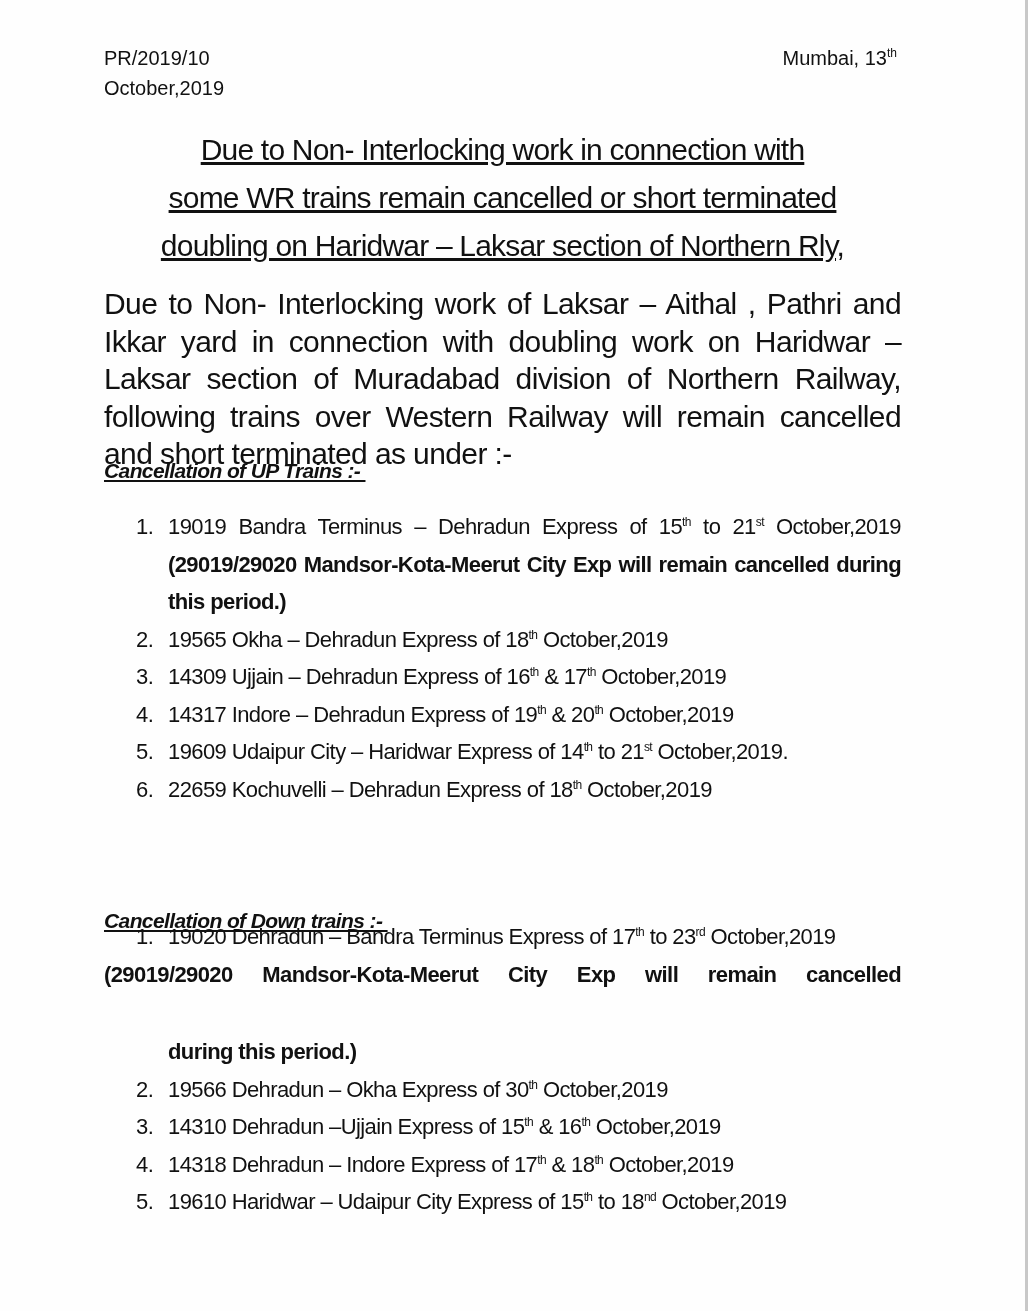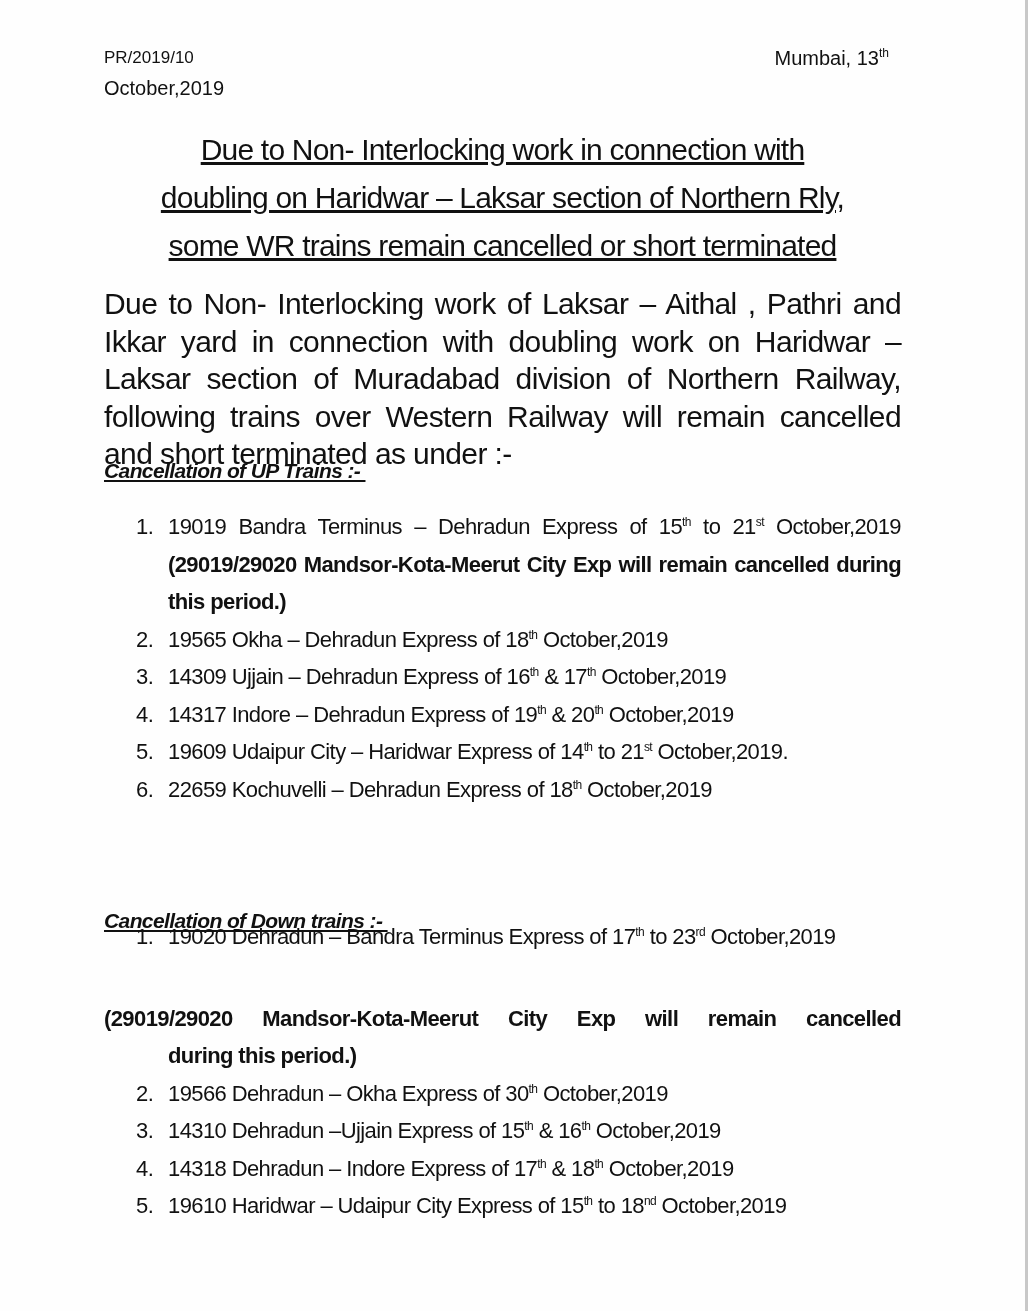--- a/index.html
+++ b/index.html
@@ -2,51 +2,51 @@
 <html><head>
 <meta charset="utf-8">
 <style>
   html, body { margin: 0; padding: 0; }
   body {
     width: 1028px; height: 1311px; background: #fefefe; position: relative; overflow: hidden;
     font-family: "Liberation Sans", sans-serif; color: #111;
   }
   .edge { position: absolute; top: 0; right: 0; width: 3px; height: 1311px; background: #c8c8c8; }
   .page { position: absolute; left: 104px; top: 0; width: 797px; }
-  .ref { position: absolute; top: 44px; left: 0; font-size: 17px; line-height: 28px; }
+  .ref { position: absolute; top: 44px; left: 0; font-size: 20px; line-height: 28px; }
   .ref2 { position: absolute; top: 74px; left: 0; font-size: 20px; line-height: 28px; }
-  .place { position: absolute; top: 44px; right: 12px; font-size: 20px; line-height: 28px; text-align: right; }
+  .place { position: absolute; top: 44px; right: 4px; font-size: 20px; line-height: 28px; text-align: right; }
   sup { font-size: 12px; vertical-align: 8px; line-height: 0; }
   .title { position: absolute; top: 126px; left: 0; width: 797px; text-align: center; font-weight: normal; font-size: 30px; line-height: 48px; text-decoration: underline; letter-spacing: -0.8px; }
   .title div { white-space: nowrap; }
   .para { position: absolute; top: 285px; left: 0; width: 797px; font-size: 30px; line-height: 37.5px; text-align: justify; text-align-last: left; letter-spacing: -0.6px; }
   .heading { position: absolute; left: 0; font-weight: bold; font-size: 21px; line-height: 28px; text-decoration: underline; letter-spacing: -0.6px; white-space: pre; font-style: italic; }
   .list { position: absolute; left: 0; width: 797px; font-size: 22px; line-height: 37.5px; letter-spacing: -0.6px; }
   .item { position: relative; padding-left: 64px; }
   .num { position: absolute; left: 32px; top: 0; }
   .just { text-align: justify; text-align-last: left; }
   .bold { font-weight: bold; }
   .note { font-weight: bold; text-align: justify; text-align-last: left; }
-  .note .hang { padding-left: 64px; display: block; }
+  .note .hang { padding-left: 64px; display: block; margin-top: 40px; }
 </style>
 </head>
 <body>
 
 <div class="edge"></div>
 
 <div class="page">
 
   <div class="ref"><span>PR/2019/10</span></div>
   <div class="ref2"><span>October,2019</span></div>
   <div class="place"><span>Mumbai, 13</span><sup>th</sup></div>
 
   <div class="title">
     <div>Due to Non- Interlocking work in connection with </div>
+    <div>some WR trains remain cancelled or short terminated</div>
     <div>doubling on Haridwar – Laksar section of Northern Rly, </div>
-    <div>some WR trains remain cancelled or short terminated</div>
   </div>
 
   <div class="para">Due to Non- Interlocking work of Laksar – Aithal , Pathri and Ikkar yard in connection with doubling work on Haridwar – Laksar section of Muradabad division of Northern Railway, following trains over Western Railway will remain cancelled and short terminated as under :-</div>
 
   <div class="heading" style="top:457px">Cancellation of UP Trains :- </div>
 
   <div class="list" style="top:508px">
     <div class="item just">
       <span class="num">1.</span>
       <span>19019 Bandra Terminus – Dehradun Express of 15</span><sup>th</sup><span> to 21</span><sup>st</sup><span> October,2019 </span><span class="bold">(29019/29020 Mandsor-Kota-Meerut City Exp will remain cancelled during this period.)</span>
@@ -74,21 +74,21 @@
   </div>
 
   <div class="heading" style="top:907px">Cancellation of Down trains :- </div>
 
   <div class="list" style="top:918px">
     <div class="item just">
       <span class="num">1.</span>
       <span>19020 Dehradun – Bandra Terminus Express of 17</span><sup>th</sup><span> to 23</span><sup>rd</sup><span> October,2019</span>
     </div>
     <div class="note">
-      <span style="display:block; text-align:justify; text-align-last:justify;margin-top:44px;">(29019/29020 Mandsor-Kota-Meerut City Exp will remain cancelled</span>
+      <span style="display:block; text-align:justify; text-align-last:justify;">(29019/29020 Mandsor-Kota-Meerut City Exp will remain cancelled</span>
       <span class="hang">during this period.)</span>
     </div>
     <div class="item">
       <span class="num">2.</span>
       <span>19566 Dehradun – Okha Express of 30</span><sup>th</sup><span> October,2019</span>
     </div>
     <div class="item">
       <span class="num">3.</span>
       <span>14310 Dehradun –Ujjain Express of 15</span><sup>th</sup><span> &amp; 16</span><sup>th</sup><span> October,2019</span>
     </div>

